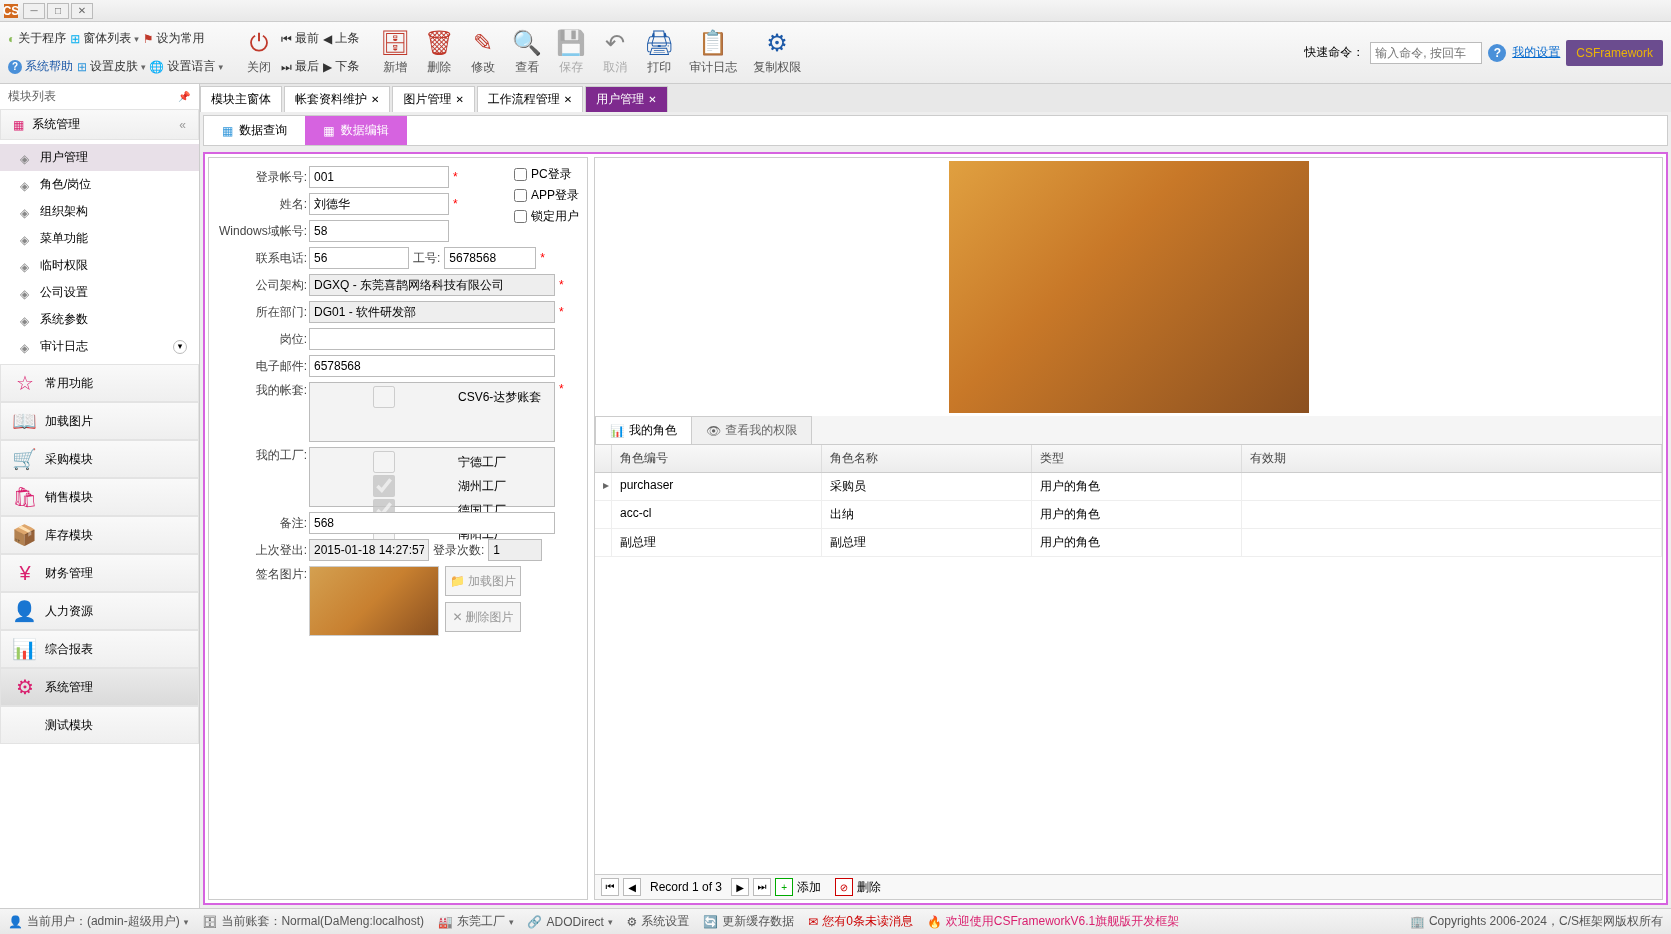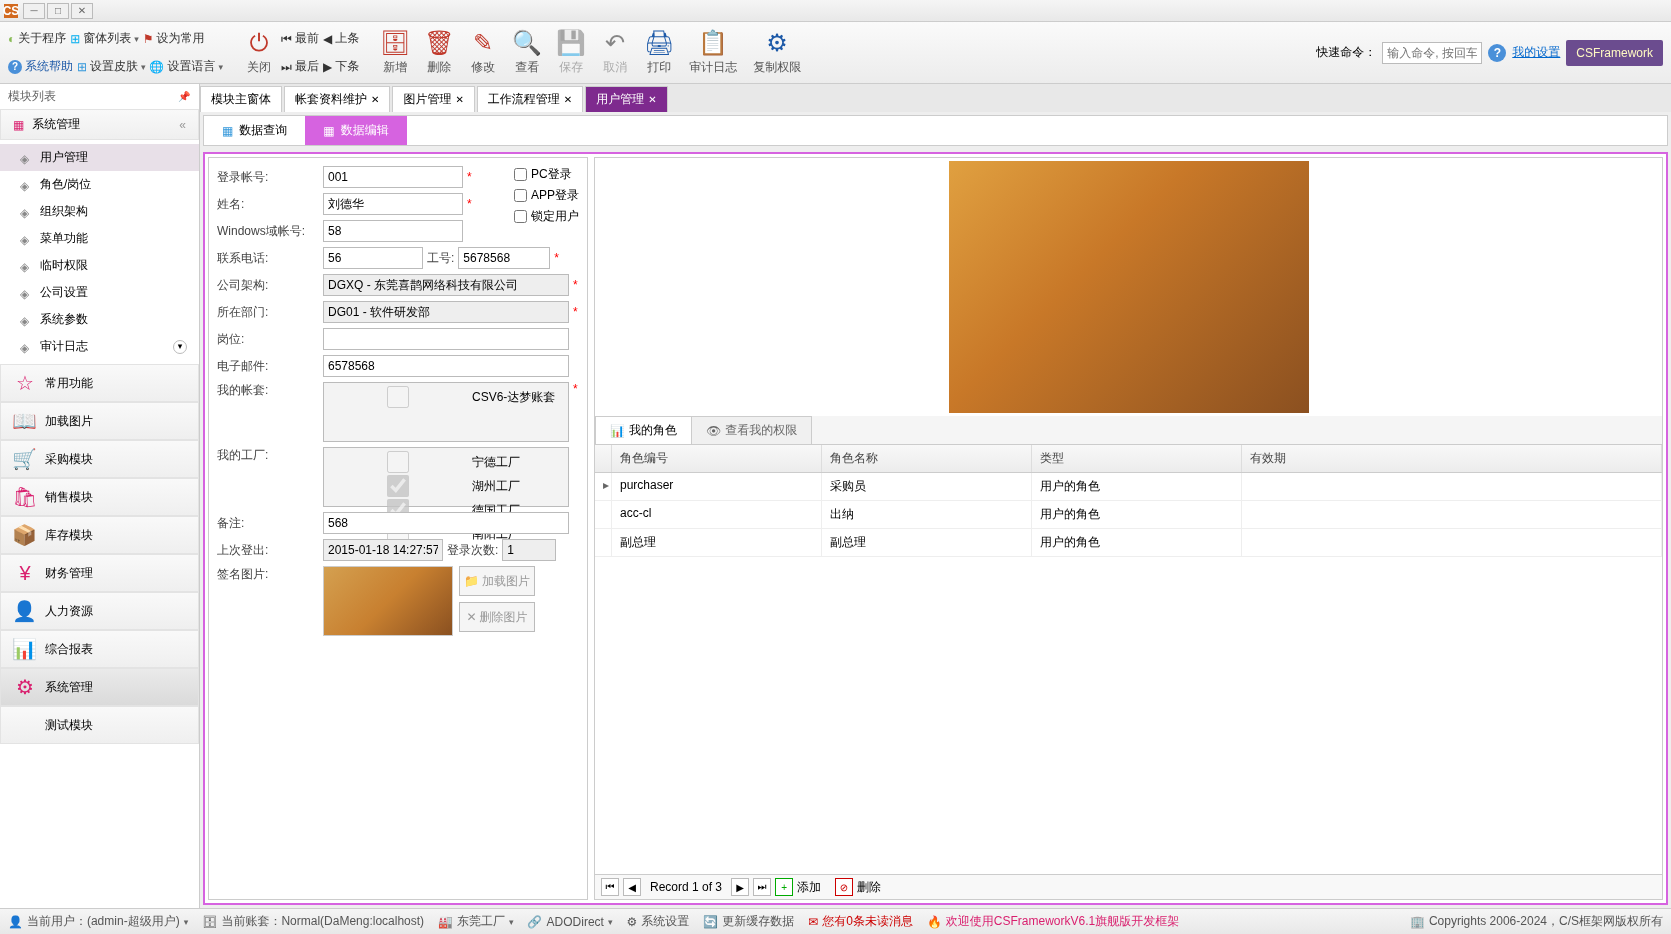--- a/index.html
+++ b/index.html
@@ -12,24 +12,24 @@
 .toolbar{background:linear-gradient(#fafafa,#ececec);height:62px;display:flex;align-items:center;padding:0 8px;border-bottom:1px solid #ccc}
 .tb-group{display:flex;flex-direction:column;align-items:flex-start;margin-right:14px}
 .tb-row{display:flex;align-items:center;gap:4px;height:28px}
 .tb-link{color:#333;cursor:pointer;display:flex;align-items:center;gap:3px}
 .tb-link.blue{color:#1e5aa8}
 .tb-big{display:flex;flex-direction:column;align-items:center;margin:0 8px;cursor:pointer}
 .tb-big .big-icon{width:28px;height:28px;display:flex;align-items:center;justify-content:center;font-size:24px}
 .tb-big .label{color:#555;margin-top:2px}
 .dropdown-arrow{font-size:9px;color:#666}
 .quick-cmd{margin-left:auto;display:flex;align-items:center;gap:6px}
-.quick-cmd input{width:100px;height:22px;border:1px solid #bbb;padding:1px 4px}
+.quick-cmd input{width:112px;height:22px;border:1px solid #bbb;padding:1px 4px}
 .help-circle{width:18px;height:18px;border-radius:50%;background:#4a90d9;color:#fff;display:flex;align-items:center;justify-content:center;font-weight:bold}
 .my-settings{color:#0066cc;text-decoration:underline;cursor:pointer}
-.brand-btn{background:#6b4c8f;color:#fef9c3;padding:4px 10px;border-radius:2px;height:26px;display:flex;align-items:center}
+.brand-btn{background:#6b4c8f;color:#eab308;padding:4px 10px;border-radius:2px;height:26px;display:flex;align-items:center}
 .main{flex:1;display:flex;overflow:hidden}
 .sidebar{width:200px;background:#fff;border-right:1px solid #ccc;display:flex;flex-direction:column}
 .sidebar-header{padding:4px 8px;color:#666;display:flex;align-items:center;justify-content:space-between}
 .pin{font-size:10px;color:#888}
 .sb-cat{background:linear-gradient(#f9f9f9,#efefef);padding:6px 12px;border:1px solid #e3e3e3;display:flex;align-items:center;gap:8px;cursor:pointer}
 .sb-cat.selected{background:linear-gradient(#eaeaea,#dadada)}
 .sb-tree{padding:4px 0}
 .sb-item{padding:5px 12px 5px 20px;display:flex;align-items:center;gap:8px;cursor:pointer}
 .sb-item.selected{background:#e8e0e8}
 .cube{width:12px;height:12px;display:inline-block;color:#888;font-size:12px}
@@ -38,21 +38,21 @@
 .tabs{display:flex;background:#e8e8e8;padding-top:2px}
 .tab{padding:4px 10px;background:#fff;border:1px solid #ccc;border-bottom:none;margin-right:2px;display:flex;align-items:center;gap:4px;cursor:pointer}
 .tab.active{background:#7e2a8e;color:#fff}
 .tab-close{font-size:10px;cursor:pointer}
 .subtabs{display:flex;background:#fff;border:1px solid #ccc;margin:3px}
 .subtab{padding:6px 18px;display:flex;align-items:center;gap:6px;cursor:pointer}
 .subtab.active{background:#d663e0;color:#fff}
 .form-area{flex:1;display:flex;gap:6px;padding:3px;border:2px solid #d663e0;margin:3px;background:#fff;overflow:hidden}
 .form-left{width:380px;padding:8px;border:1px solid #ccc;overflow-y:auto}
 .form-row{display:flex;align-items:center;margin-bottom:5px}
-.form-row label{width:90px;margin-right:16px;color:#444}
+.form-row label{width:90px;text-align:right;margin-right:2px;color:#444}
 .form-row input,.form-row select{width:140px;height:22px;border:1px solid #bbb;padding:0 4px;background:#fff}
 .form-row input.wide{width:246px}
 .form-row .req{color:red;margin-left:4px}
 .form-row .half{width:70px}
 .form-row .sub-label{margin:0 4px;color:#444}
 .chk-col{display:flex;flex-direction:column;gap:4px;margin-left:8px}
 .chk{display:flex;align-items:center;gap:4px}
 .chk input{width:13px;height:13px}
 .readonly{background:#eee!important}
 .listbox{width:246px;height:60px;border:1px solid #bbb;background:#f3f3f3;padding:2px}

